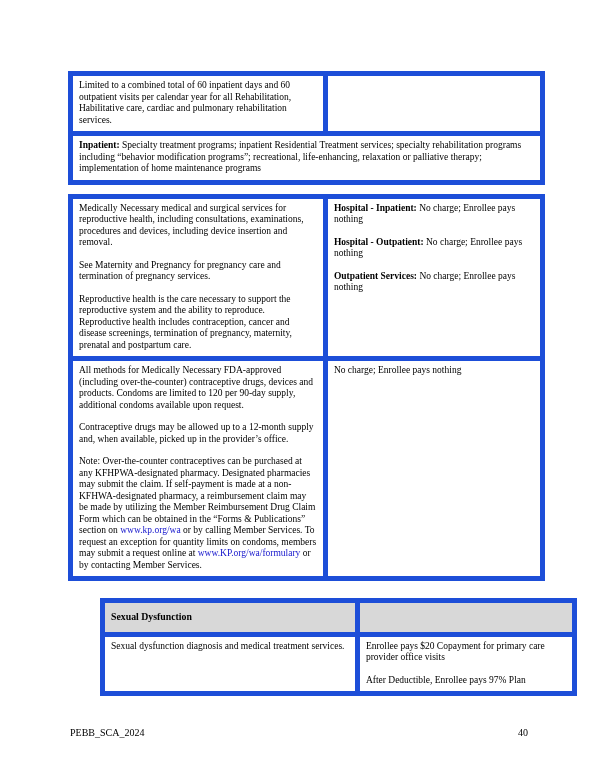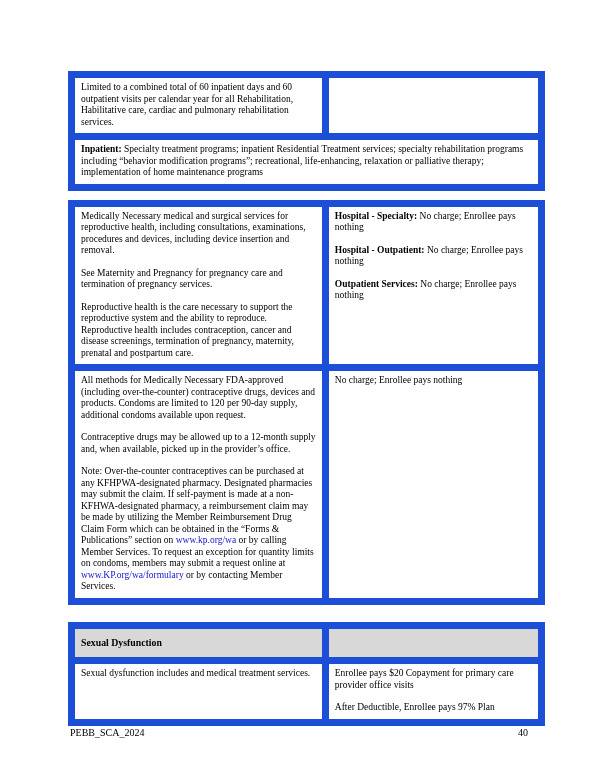--- a/index.html
+++ b/index.html
@@ -13,28 +13,28 @@
     overflow:hidden;
   }
   .content { position:absolute; left:68px; top:71px; width:477px; }
   table.tbl {
     border-collapse:collapse;
     width:477px;
     table-layout:fixed;
     border:2px solid #000;
   }
   table.tbl td {
-    border:7px solid #1d4ed8;
+    border:5px solid #1d4ed8;
     vertical-align:top;
     padding:4px 6px 5px 6px;
   }
   tr.hdr td { background:#d8d8d8; padding-top:8px; padding-bottom:8px; }
   tr.hdr strong { font-size:9.8px; }
   .t2 { margin-top:9px; }
-  .t3 { margin-top:17px; }
+  .t3 { margin-top:17px;margin-left:32px; }
   p { margin:0 0 11px 0; }
   p:last-child { margin-bottom:0; }
   a.doclink { color:#1414cc; cursor:pointer; }
   .footer {
     position:absolute; top:727px; left:70px; right:72px;
     display:flex; justify-content:space-between;
     font-size:10px;
     gap:20px;
   }
 </style>
@@ -69,21 +69,21 @@
         <col style="width:46%">
       </colgroup>
     <tbody>
     <tr>
       <td>
         <p>Medically Necessary medical and surgical services for reproductive health, including consultations, examinations, procedures and devices, including device insertion and removal.</p>
         <p>See Maternity and Pregnancy for pregnancy care and termination of pregnancy services.</p>
         <p>Reproductive health is the care necessary to support the reproductive system and the ability to reproduce. Reproductive health includes contraception, cancer and disease screenings, termination of pregnancy, maternity, prenatal and postpartum care.</p>
       </td>
       <td>
-        <p><strong>Hospital - Specialty:</strong> <span>No charge; Enrollee pays nothing</span></p>
+        <p><strong>Hospital - Inpatient:</strong> <span>No charge; Enrollee pays nothing</span></p>
         <p><strong>Hospital - Outpatient:</strong> <span>No charge; Enrollee pays nothing</span></p>
         <p><strong>Outpatient Services:</strong> <span>No charge; Enrollee pays nothing</span></p>
       </td>
     </tr>
     <tr>
       <td>
         <p>All methods for Medically Necessary FDA-approved (including over-the-counter) contraceptive drugs, devices and products. Condoms are limited to 120 per 90-day supply, additional condoms available upon request.</p>
         <p>Contraceptive drugs may be allowed up to a 12-month supply and, when available, picked up in the provider’s office.</p>
         <p><span>Note: Over-the-counter contraceptives can be purchased at any KFHPWA-designated pharmacy. Designated pharmacies may submit the claim. If self-payment is made at a non-KFHWA-designated pharmacy, a reimbursement claim may be made by utilizing the Member Reimbursement Drug Claim Form which can be obtained in the “Forms &amp; Publications” section on </span><a class="doclink">www.kp.org/wa</a><span> or by calling Member Services. To request an exception for quantity limits on condoms, members may submit a request online at </span><a class="doclink">www.KP.org/wa/formulary</a><span> or by contacting Member Services.</span></p>
       </td>
@@ -101,21 +101,21 @@
       </colgroup>
     <tbody>
         <tr class="hdr">
       <td>
         <strong>Sexual Dysfunction</strong>
       </td>
       <td></td>
     </tr>
     <tr>
       <td>
-        <p>Sexual dysfunction includes and medical treatment services.</p>
+        <p>Sexual dysfunction diagnosis and medical treatment services.</p>
       </td>
       <td>
         <p>Enrollee pays $20 Copayment for primary care provider office visits</p>
         <p>After Deductible, Enrollee pays 97% Plan</p>
       </td>
     </tr>
   </tbody>
     </table>
 
 </div>

